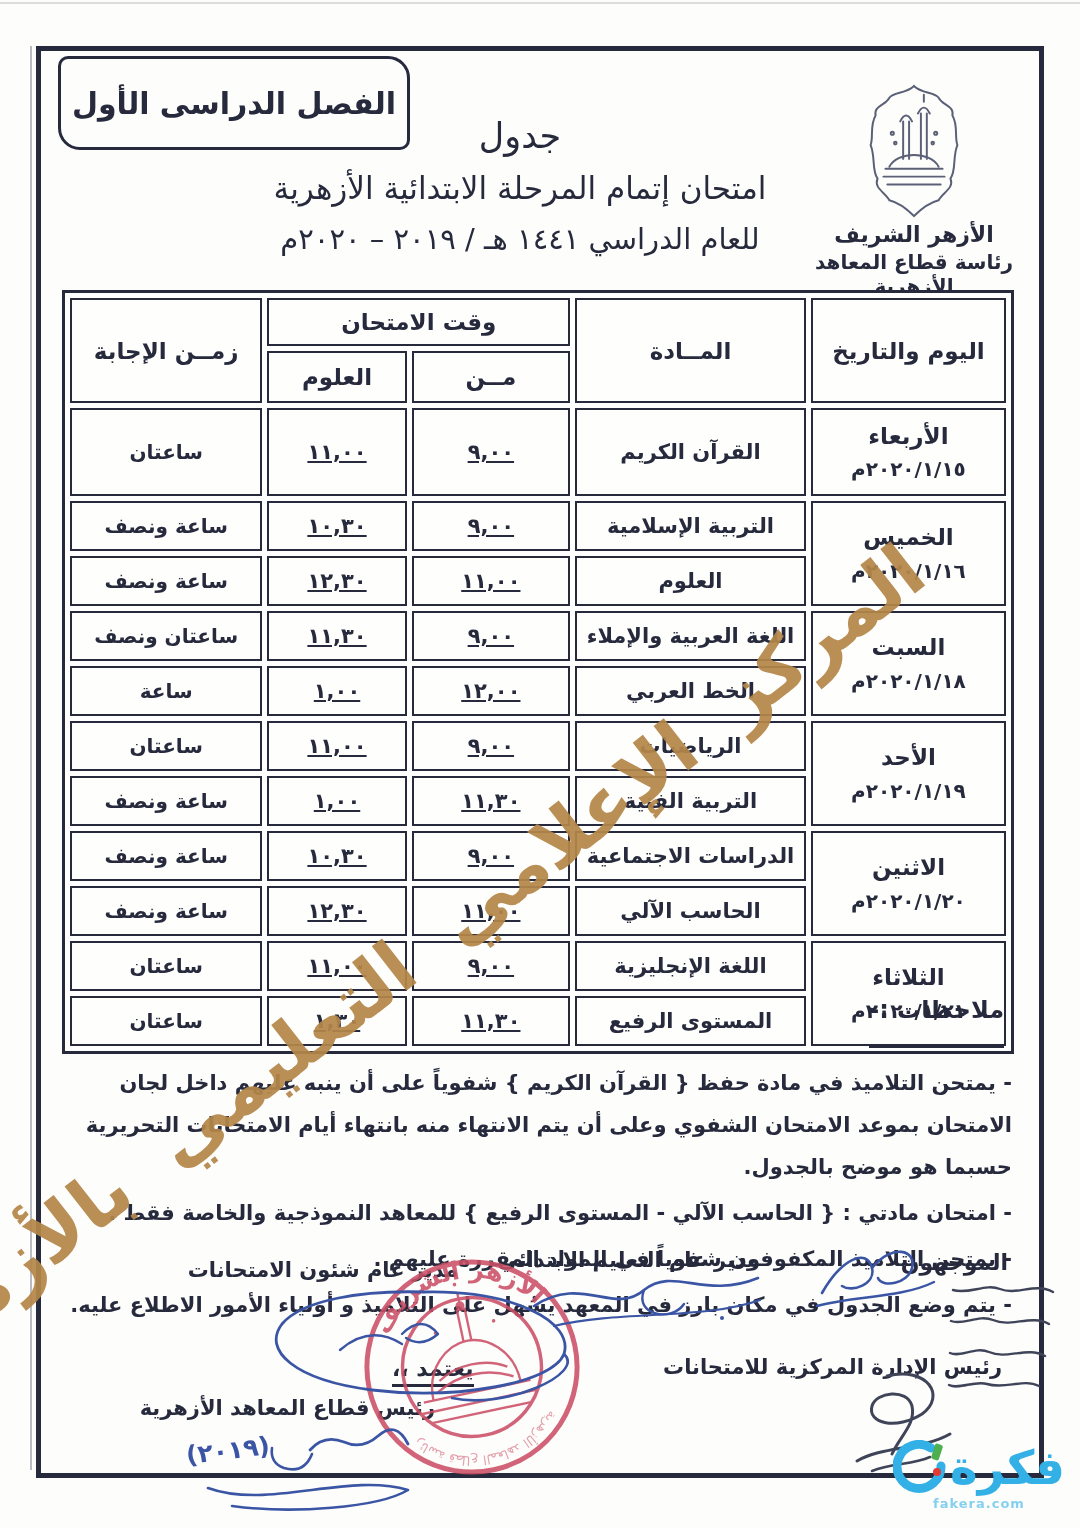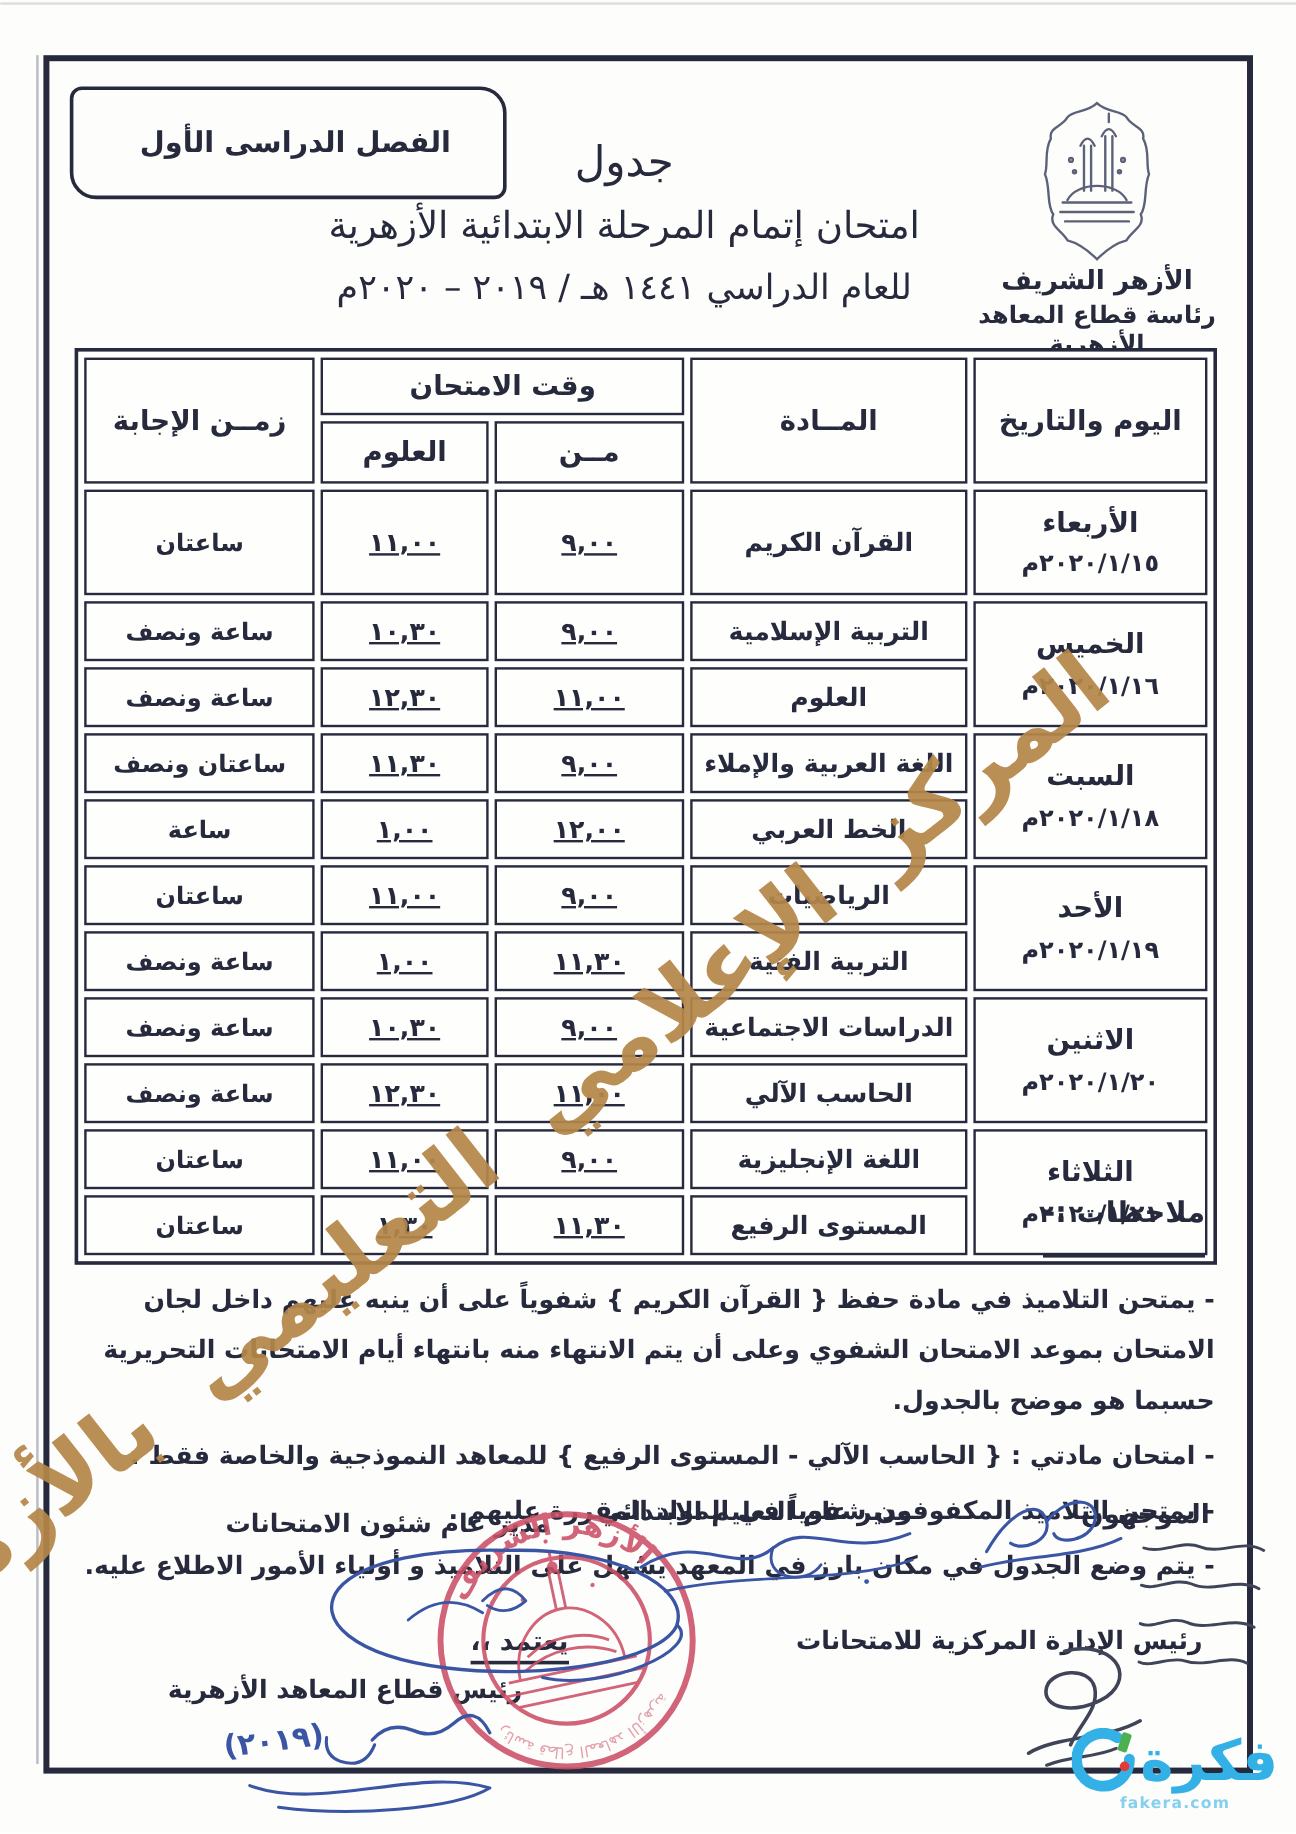--- a/index.html
+++ b/index.html
@@ -6,24 +6,24 @@
   .page{
     position:relative;width:1080px;height:1528px;margin:0 auto;
     background:#fdfdfc;overflow:hidden;direction:rtl;
     font-family:"DejaVu Sans",sans-serif;color:var(--ink,#262a3c);
   }
   .scan-top{position:absolute;top:2px;left:0;width:100%;height:2px;background:#dddddb;}
   .scan-left{position:absolute;top:46px;left:30px;width:2px;height:1424px;background:#b9bcc4;}
   .frame{position:absolute;left:36px;top:46px;width:998px;height:1422px;border:5px solid var(--ink,#262a3c);}
 
   .badge{
-    position:absolute;left:58px;top:72px;width:346px;height:88px;
+    position:absolute;left:58px;top:56px;width:346px;height:88px;
     border:3px solid var(--ink,#262a3c);border-radius:10px 22px 10px 22px;
     display:flex;align-items:center;justify-content:center;
-    font-size:24px;font-weight:bold;letter-spacing:1px;background:#fdfdfc;z-index:3;padding-left:12px;
+    font-size:30px;font-weight:bold;letter-spacing:1px;background:#fdfdfc;z-index:3;
   }
 
   .title{position:absolute;left:240px;top:116px;width:560px;text-align:center;font-weight:normal;z-index:2;}
   .title .t1{font-size:35px;}
   .title .t2{font-size:31px;margin-top:14px;}
   .title .t3{font-size:29px;margin-top:16px;letter-spacing:1px;}
 
   .org{position:absolute;right:40px;top:82px;width:252px;text-align:center;font-weight:bold;z-index:2;}
   .org svg{display:block;margin:0 auto;}
   .org .o1{font-size:22px;margin-top:2px;}

